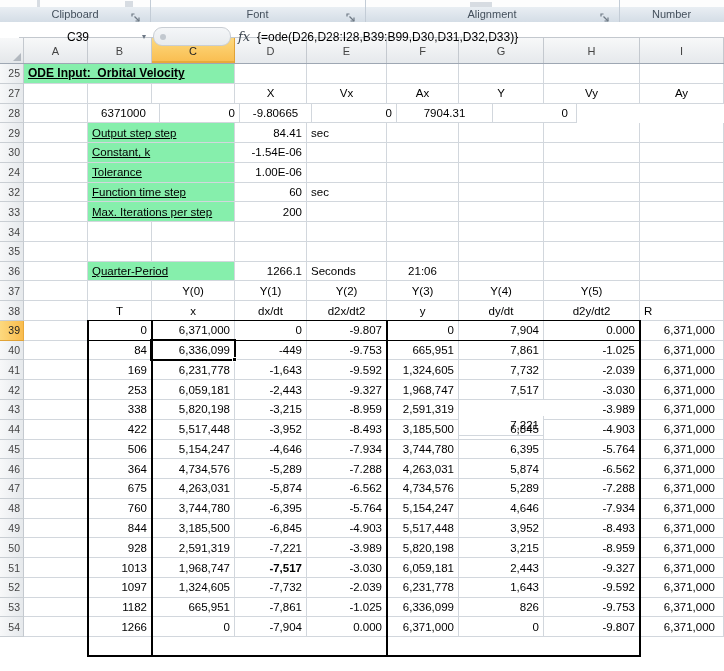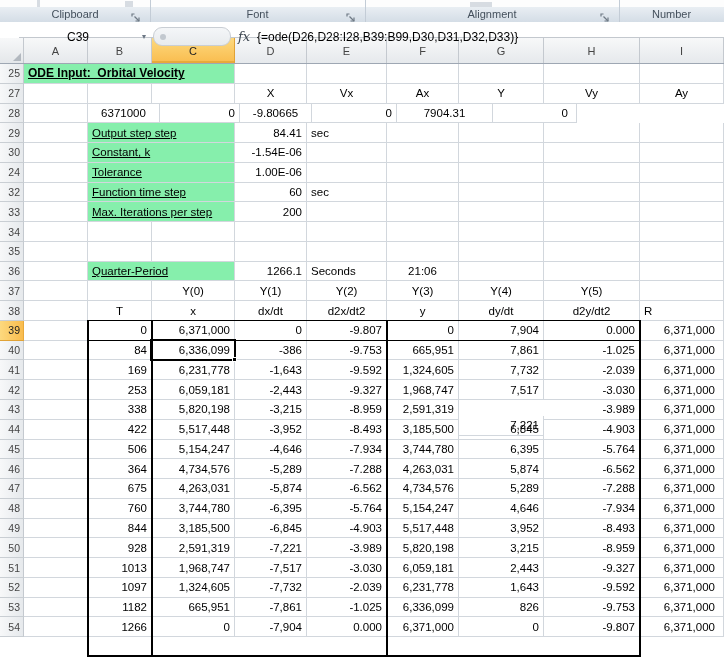--- a/index.html
+++ b/index.html
@@ -310,21 +310,21 @@
         <div class="cell ar" style="width: 72px;">0</div>
         <div class="cell ar" style="width: 85px;">7,904</div>
         <div class="cell ar" style="width: 96px;">0.000</div>
         <div class="cell ar ar2" style="width: 84px;">6,371,000</div>
       </div>
       <div class="grid-row">
         <div class="rowhdr">40</div>
         <div class="cell al" style="width: 64px;"></div>
         <div class="cell ar" style="width: 64px;">84</div>
         <div class="cell ar" style="width: 83px;">6,336,099</div>
-        <div class="cell ar" style="width: 72px;">-386</div>
+        <div class="cell ar" style="width: 72px;">-449</div>
         <div class="cell ar" style="width: 80px;">-9.753</div>
         <div class="cell ar" style="width: 72px;">665,951</div>
         <div class="cell ar" style="width: 85px;">7,861</div>
         <div class="cell ar" style="width: 96px;">-1.025</div>
         <div class="cell ar ar2" style="width: 84px;">6,371,000</div>
       </div>
       <div class="grid-row">
         <div class="rowhdr">41</div>
         <div class="cell al" style="width: 64px;"></div>
         <div class="cell ar" style="width: 64px;">169</div>
@@ -442,21 +442,21 @@
         <div class="cell ar" style="width: 72px;">5,820,198</div>
         <div class="cell ar" style="width: 85px;">3,215</div>
         <div class="cell ar" style="width: 96px;">-8.959</div>
         <div class="cell ar ar2" style="width: 84px;">6,371,000</div>
       </div>
       <div class="grid-row">
         <div class="rowhdr">51</div>
         <div class="cell al" style="width: 64px;"></div>
         <div class="cell ar" style="width: 64px;">1013</div>
         <div class="cell ar" style="width: 83px;">1,968,747</div>
-        <div class="cell ar" style="width: 72px;">-7,517</div>
+        <div class="cell ar" style="width: 72px; font-weight: bold;">-7,517</div>
         <div class="cell ar" style="width: 80px;">-3.030</div>
         <div class="cell ar" style="width: 72px;">6,059,181</div>
         <div class="cell ar" style="width: 85px;">2,443</div>
         <div class="cell ar" style="width: 96px;">-9.327</div>
         <div class="cell ar ar2" style="width: 84px;">6,371,000</div>
       </div>
       <div class="grid-row">
         <div class="rowhdr">52</div>
         <div class="cell al" style="width: 64px;"></div>
         <div class="cell ar" style="width: 64px;">1097</div>

